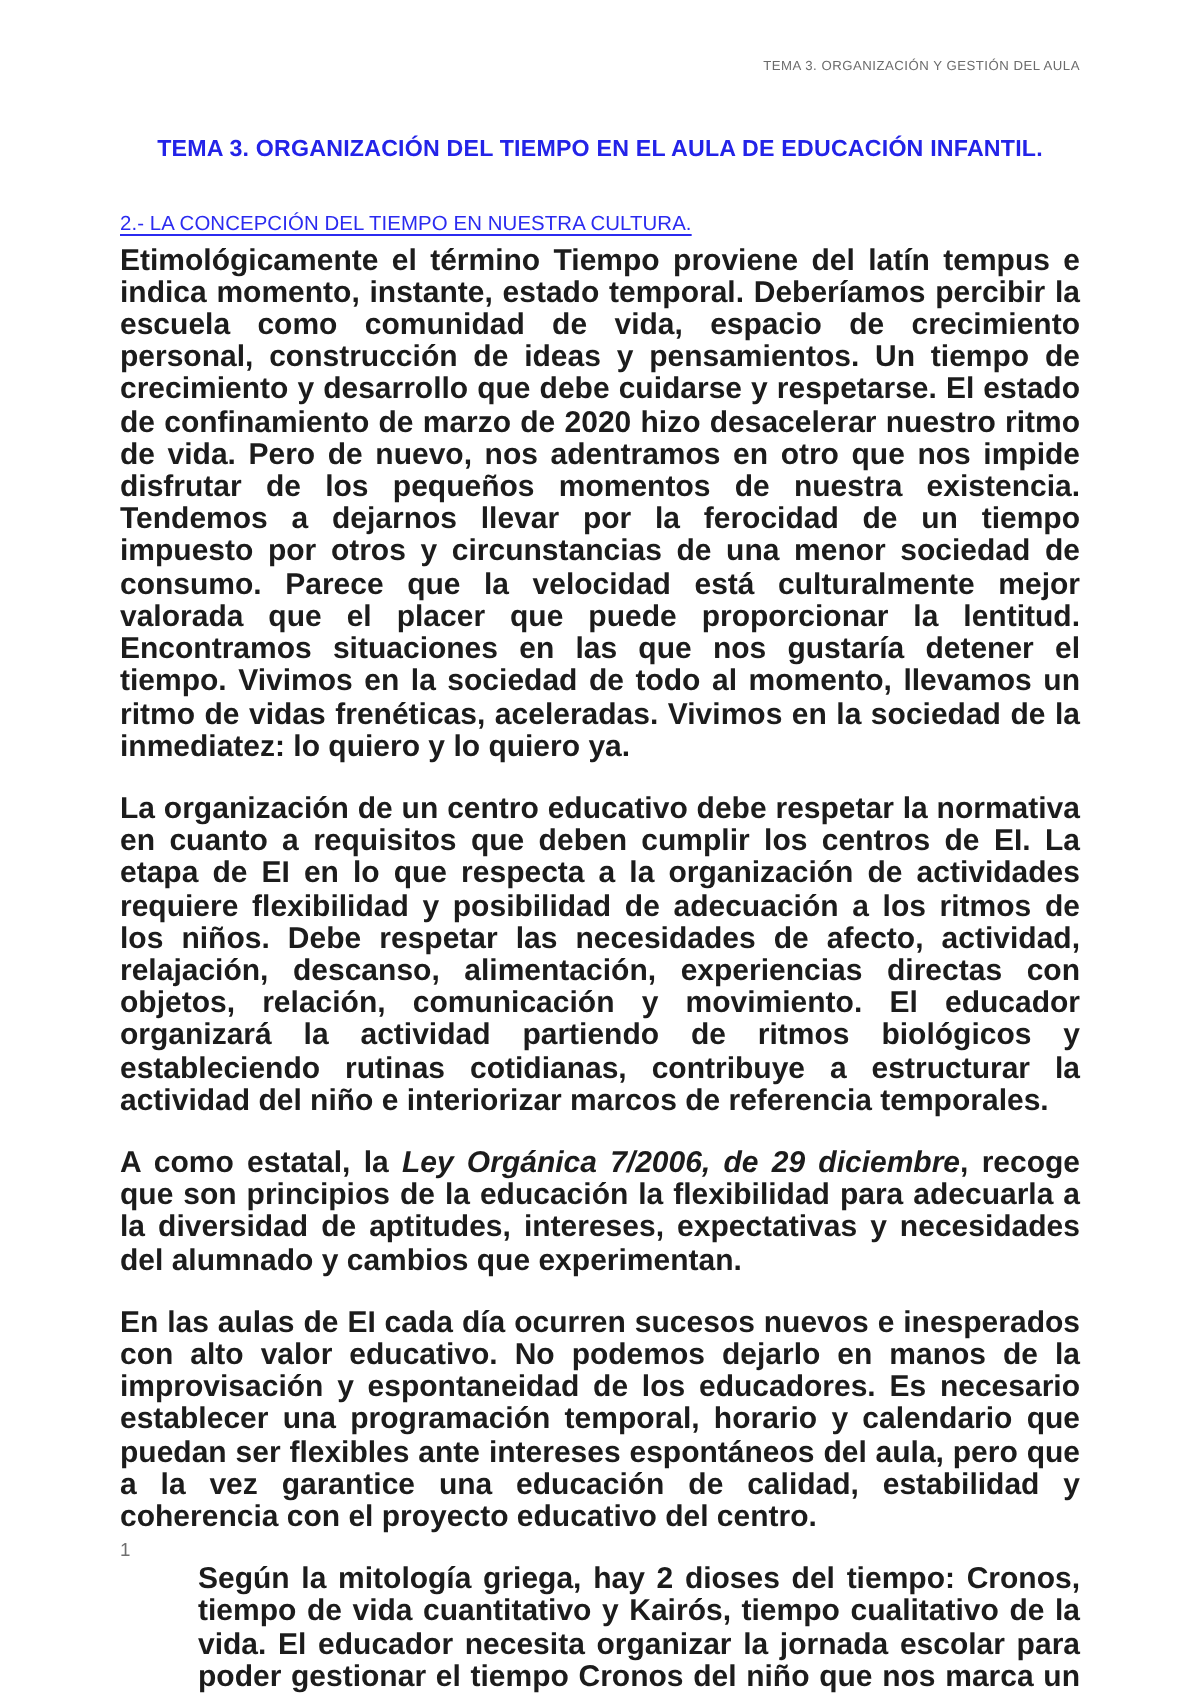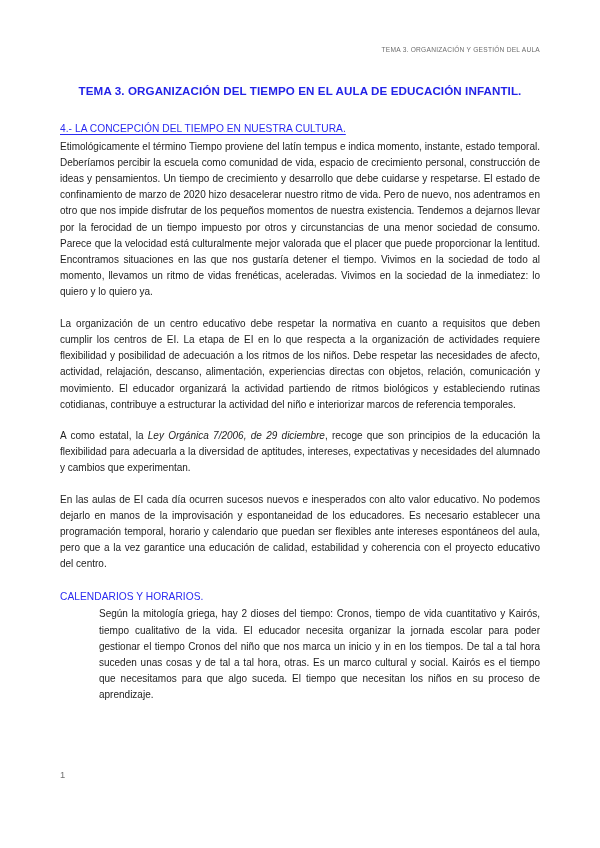--- a/index.html
+++ b/index.html
@@ -12,21 +12,21 @@
     height: 848px;
     font-family: "Liberation Sans", sans-serif;
     color: #1a1a1a;
     position: relative;
     overflow: hidden;
   }
   .page {
     width: 600px;
     height: 807px;
     box-sizing: border-box;
-    padding: 46px 60px 0 60px;
+    padding: 30px 60px 0 60px;
     position: relative;
   }
   .running-header {
     text-align: right;
     font-size: 6.6px;
     letter-spacing: 0.25px;
     color: #6b6b6b;
     margin: 0 0 28px 0;
     line-height: 1.2;
     white-space: nowrap;
@@ -48,27 +48,28 @@
     letter-spacing: 0.05px;
   }
   .heading.underlined {
     text-decoration: underline;
     text-underline-offset: 2px;
   }
   .heading.spaced {
     margin-top: 17px;
   }
   p.body-text {
-    font-size: 10px;
+    font-size: 15px;
     line-height: 16.2px;
     text-align: justify;
     text-justify: inter-word;
     margin: 0 0 15px 0;
     color: #1c1c1c;
     hyphens: none;
+    font-weight: bold;
   }
   p.body-text.tight {
     margin-bottom: 0;
     margin-left: 39px;
   }
   .italic {
     font-style: italic;
   }
   .page-number {
     position: absolute;
@@ -80,31 +81,30 @@
 </style>
 </head>
 <body>
 
 <div class="page">
 
   <div class="running-header">TEMA 3. ORGANIZACIÓN Y GESTIÓN DEL AULA</div>
 
   <h1 class="doc-title">TEMA 3. ORGANIZACIÓN DEL TIEMPO EN EL AULA DE EDUCACIÓN INFANTIL.</h1>
 
-  <div class="heading underlined">4.- LA CONCEPCIÓN DEL TIEMPO EN NUESTRA CULTURA.</div>
+  <div class="heading underlined">2.- LA CONCEPCIÓN DEL TIEMPO EN NUESTRA CULTURA.</div>
 
   <p class="body-text">Etimológicamente el término Tiempo proviene del latín tempus e indica momento, instante, estado temporal. Deberíamos percibir la escuela como comunidad de vida, espacio de crecimiento personal, construcción de ideas y pensamientos. Un tiempo de crecimiento y desarrollo que debe cuidarse y respetarse. El estado de confinamiento de marzo de 2020 hizo desacelerar nuestro ritmo de vida. Pero de nuevo, nos adentramos en otro que nos impide disfrutar de los pequeños momentos de nuestra existencia. Tendemos a dejarnos llevar por la ferocidad de un tiempo impuesto por otros y circunstancias de una menor sociedad de consumo. Parece que la velocidad está culturalmente mejor valorada que el placer que puede proporcionar la lentitud. Encontramos situaciones en las que nos gustaría detener el tiempo. Vivimos en la sociedad de todo al momento, llevamos un ritmo de vidas frenéticas, aceleradas. Vivimos en la sociedad de la inmediatez: lo quiero y lo quiero ya.</p>
 
 
   <p class="body-text">La organización de un centro educativo debe respetar la normativa en cuanto a requisitos que deben cumplir los centros de EI. La etapa de EI en lo que respecta a la organización de actividades requiere flexibilidad y posibilidad de adecuación a los ritmos de los niños. Debe respetar las necesidades de afecto, actividad, relajación, descanso, alimentación, experiencias directas con objetos, relación, comunicación y movimiento. El educador organizará la actividad partiendo de ritmos biológicos y estableciendo rutinas cotidianas, contribuye a estructurar la actividad del niño e interiorizar marcos de referencia temporales.</p>
 
   <p class="body-text"><span>A como estatal, la </span><span class="italic">Ley Orgánica 7/2006, de 29 diciembre</span><span>, recoge que son principios de la educación la flexibilidad para adecuarla a la diversidad de aptitudes, intereses, expectativas y necesidades del alumnado y cambios que experimentan.</span></p>
 
   <p class="body-text">En las aulas de EI cada día ocurren sucesos nuevos e inesperados con alto valor educativo. No podemos dejarlo en manos de la improvisación y espontaneidad de los educadores. Es necesario establecer una programación temporal, horario y calendario que puedan ser flexibles ante intereses espontáneos del aula, pero que a la vez garantice una educación de calidad, estabilidad y coherencia con el proyecto educativo del centro.</p>
 
 
-  <div class="heading spaced">CALENDARIOS Y HORARIOS.</div>
 
   <p class="body-text tight">Según la mitología griega, hay 2 dioses del tiempo: Cronos, tiempo de vida cuantitativo y Kairós, tiempo cualitativo de la vida. El educador necesita organizar la jornada escolar para poder gestionar el tiempo Cronos del niño que nos marca un inicio y in en los tiempos. De tal a tal hora suceden unas cosas y de tal a tal hora, otras. Es un marco cultural y social. Kairós es el tiempo que necesitamos para que algo suceda. El tiempo que necesitan los niños en su proceso de aprendizaje.</p>
 
   <div class="page-number">1</div>
 
 </div>
 
 </body></html>

